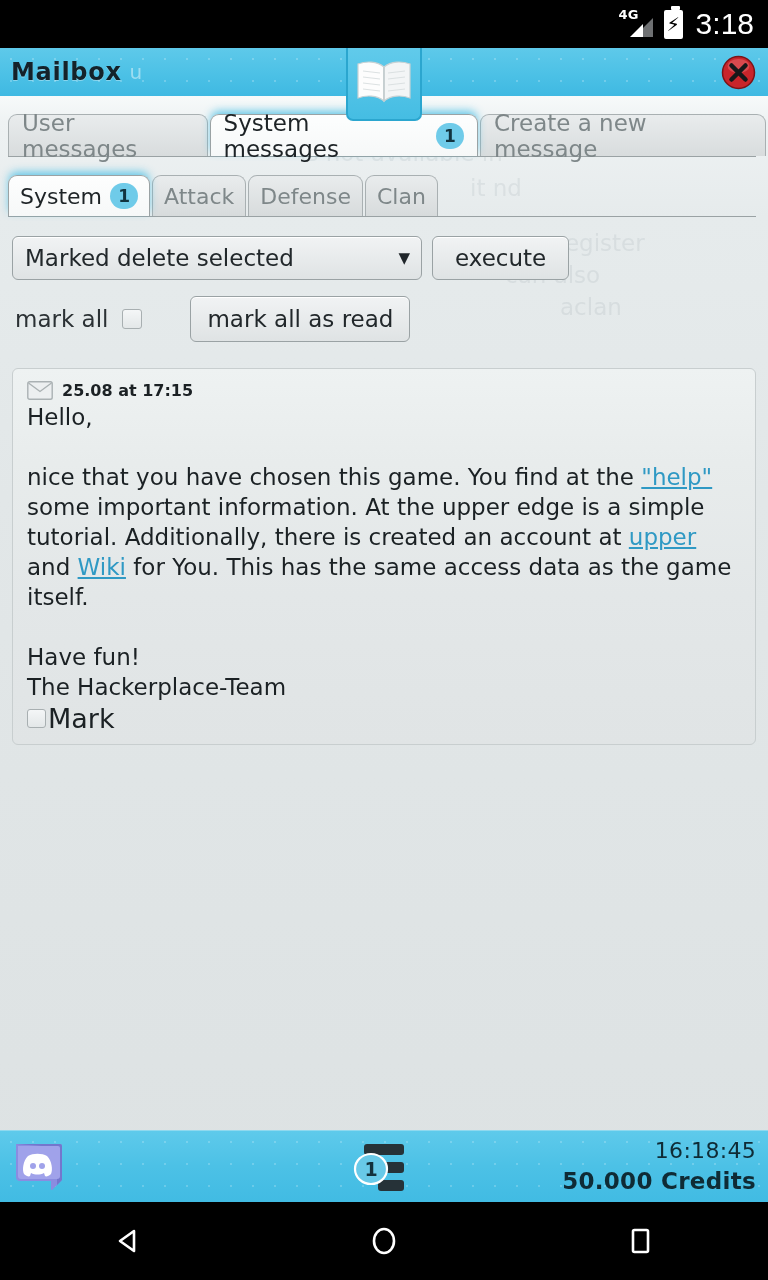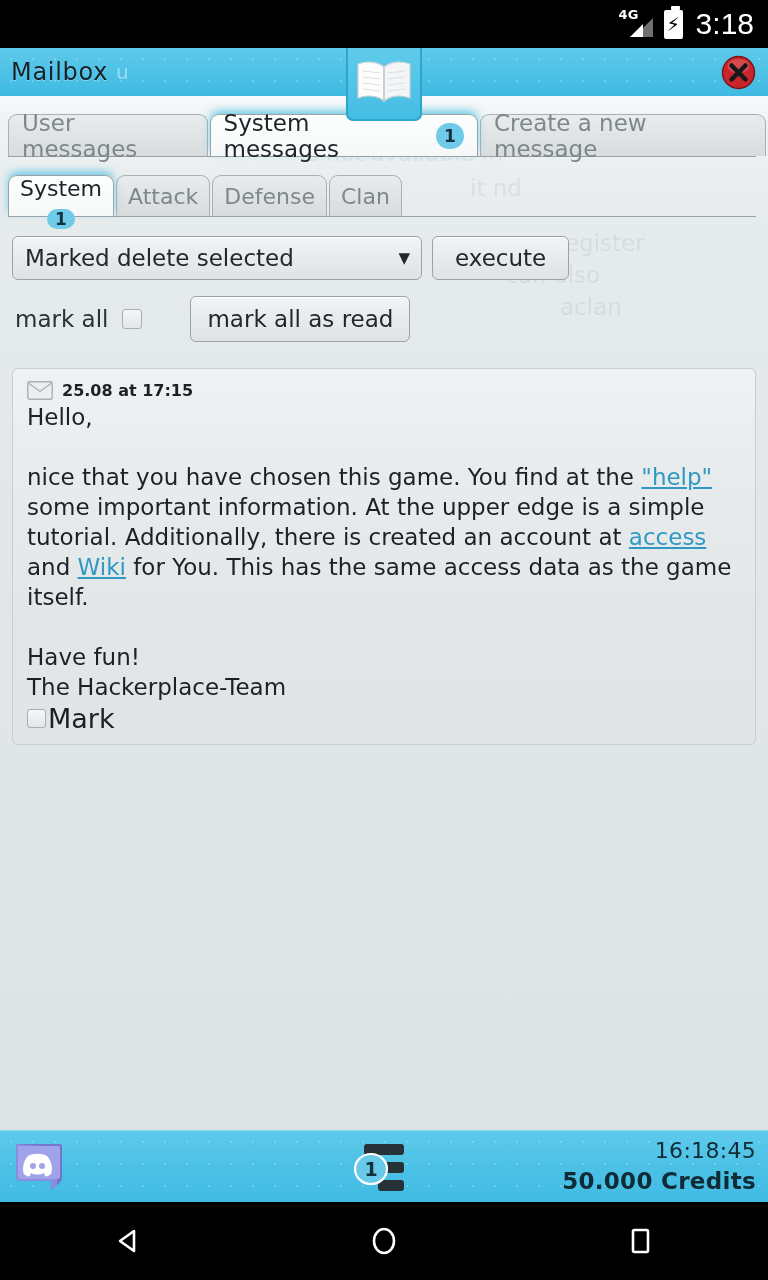--- a/index.html
+++ b/index.html
@@ -111,21 +111,21 @@
     inset: 0;
     background-image: radial-gradient(rgba(255,255,255,0.22) 1px, transparent 1px);
     background-size: 22px 22px;
     pointer-events: none;
   }
   #app-title {
     position: relative;
     margin-left: 11px;
     color: #14222a;
     font-size: 24px;
-    font-weight: normal;
+    font-weight: bold;
     letter-spacing: 0.7px;
     text-shadow: 0 1px 0 rgba(255,255,255,0.35);
   }
   #title-ghost {
     position: relative;
     margin-left: 8px;
     color: rgba(255,255,255,0.45);
     font-size: 20px;
   }
   #book-icon {
@@ -254,21 +254,20 @@
     color: #7e8789;
     background: linear-gradient(180deg, #e9eced 0%, #d7dbdc 100%);
     margin-right: 2px;
   }
   .tab2.active {
     color: #1d2326;
     background: linear-gradient(180deg, #fdfefe 0%, #f6f8f8 100%);
     border-color: #9aa2a4;
     box-shadow: 0 -4px 9px -1px rgba(76,193,230,0.85);
     z-index: 4;
-    flex-direction: column;
   }
   #tabrow2-line {
     position: relative;
     height: 1px;
     background: #9aa2a4;
     margin: 0 12px 0 8px;
     z-index: 2;
   }
 
   
@@ -548,21 +547,21 @@
             <rect x="0.8" y="0.8" width="24.4" height="17.4" rx="1.8" fill="#eceff0" stroke="#aab1b3" stroke-width="1.4"></rect>
             <path d="M1.5 2 L13 10.5 L24.5 2" fill="none" stroke="#aab1b3" stroke-width="1.4"></path>
           </svg>
           <span id="msg-date">25.08 at 17:15</span>
         </div>
 
         <div id="msg-body">
           <p>Hello,</p>
           <div class="spacer"></div>
           <p>
-            <span>nice that you have chosen this game. You find at the </span><a class="link">"help"</a><span> some important information. At the upper edge is a simple tutorial. Additionally, there is created an account at </span><a class="link">access</a><span> and </span><a class="link">Wiki</a><span> for You. This has the same access data as the game itself.</span>
+            <span>nice that you have chosen this game. You find at the </span><a class="link">"help"</a><span> some important information. At the upper edge is a simple tutorial. Additionally, there is created an account at </span><a class="link">upper</a><span> and </span><a class="link">Wiki</a><span> for You. This has the same access data as the game itself.</span>
           </p>
           <div class="spacer"></div>
           <p>Have fun!</p>
           <p>The Hackerplace-Team</p>
         </div>
 
         <div id="msg-mark">
           <span class="cbox"></span>
           <span id="msg-mark-label">Mark</span>
         </div>

